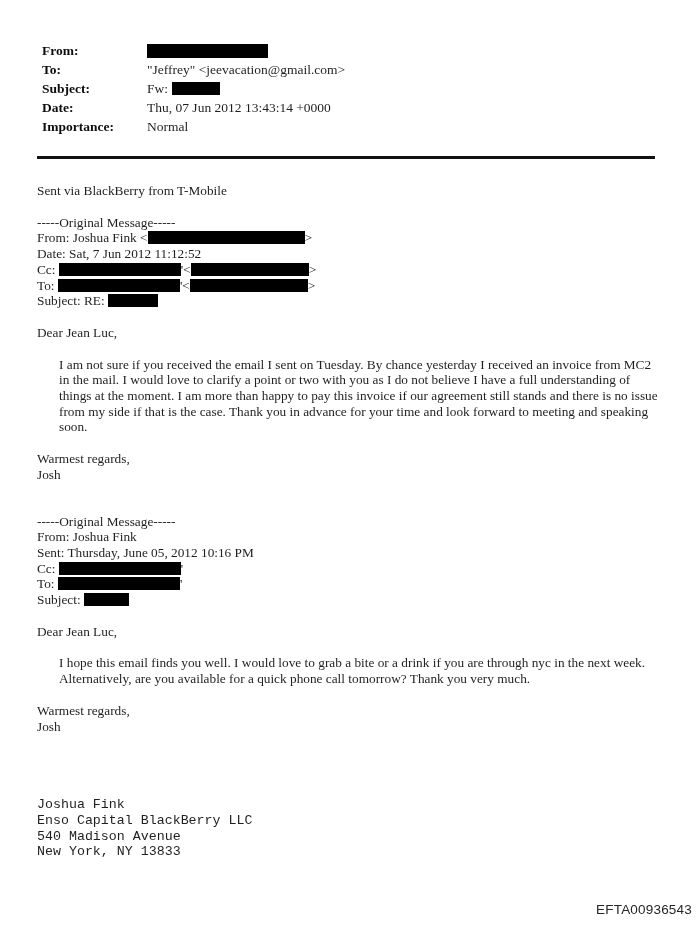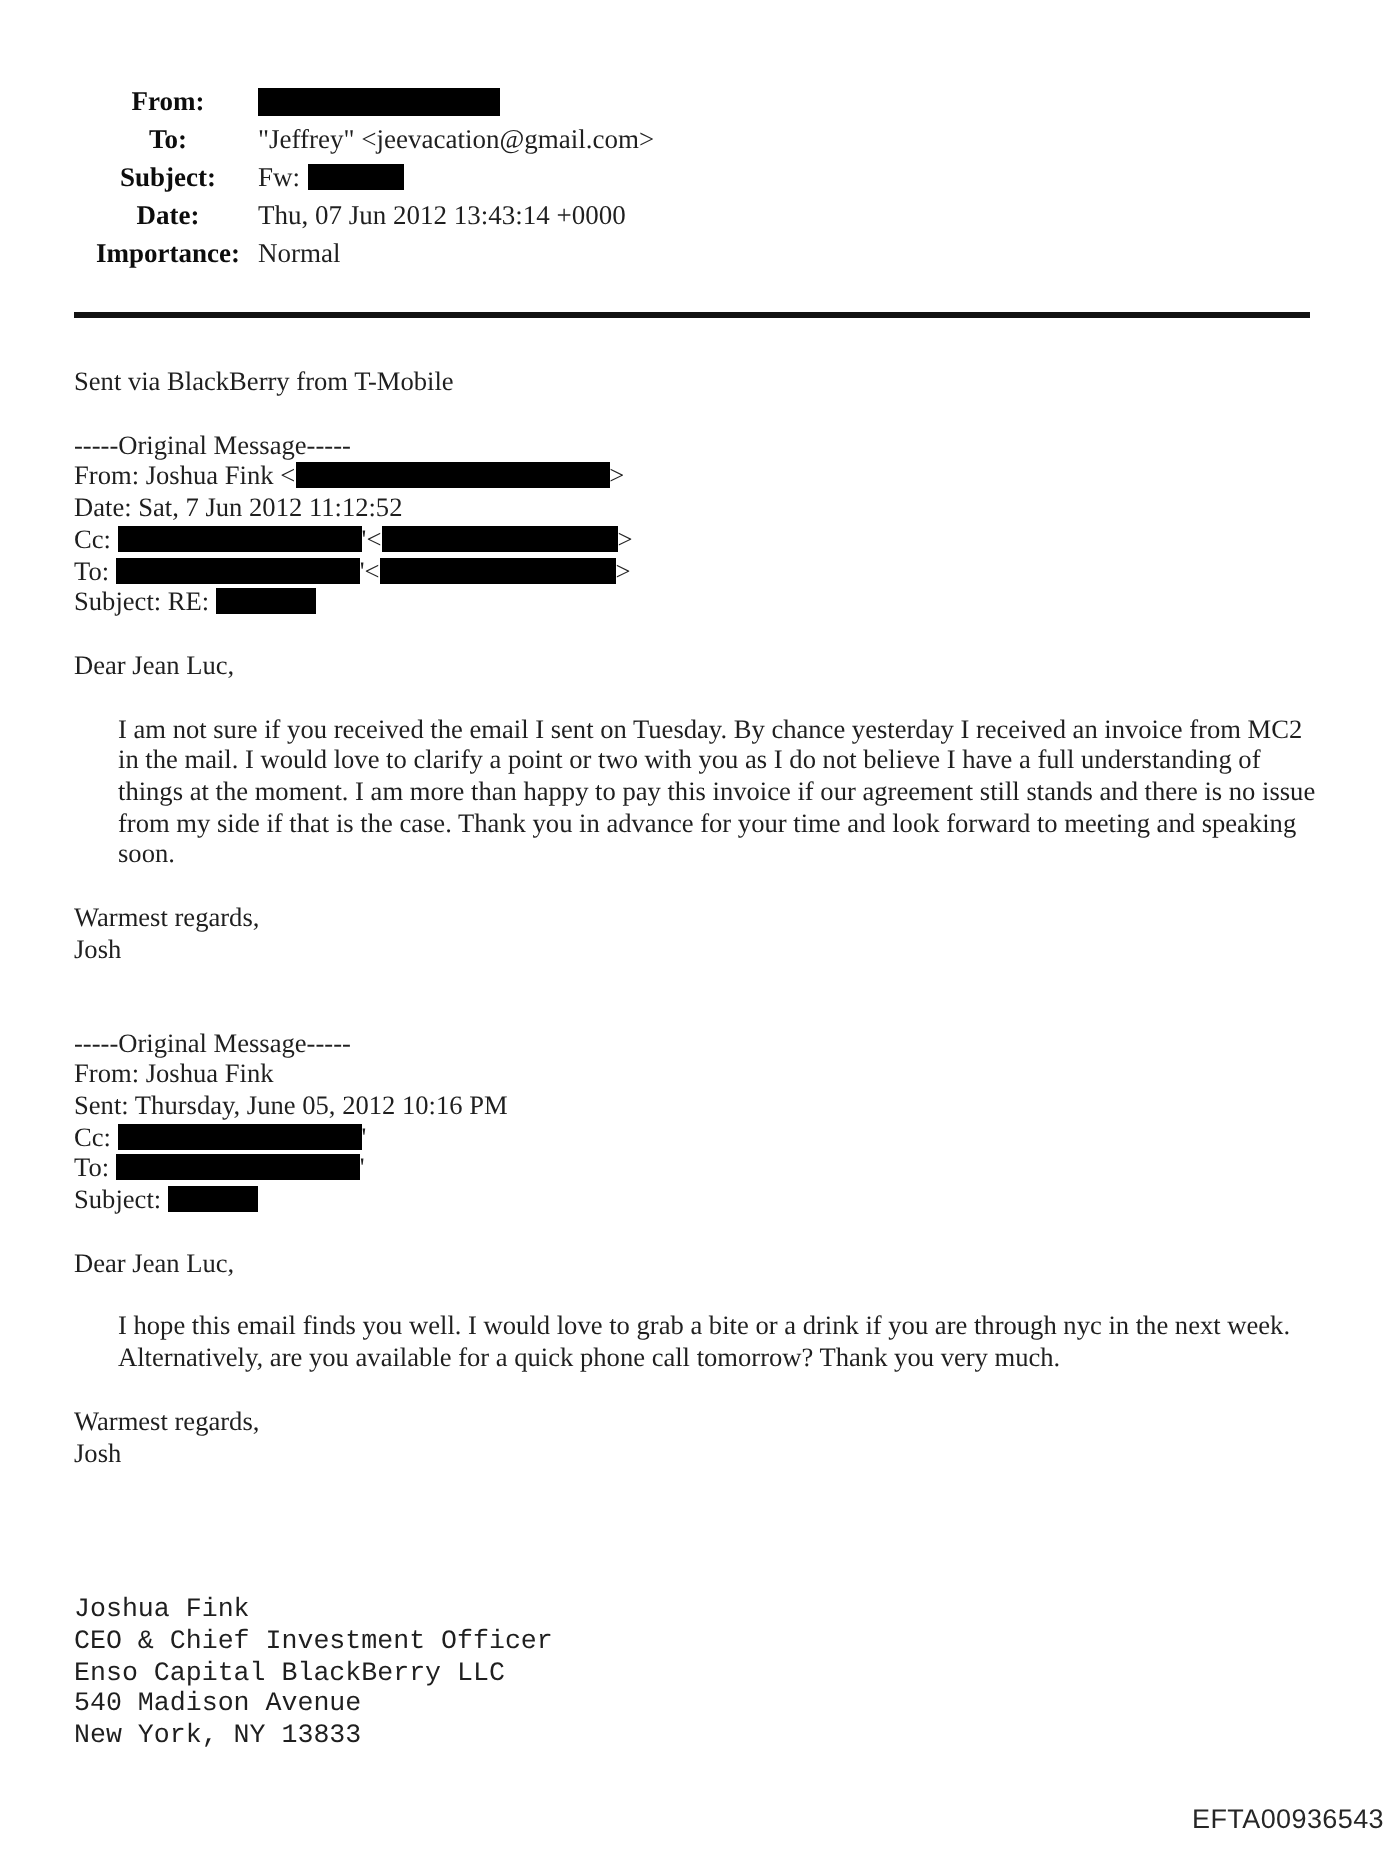--- a/index.html
+++ b/index.html
@@ -17,23 +17,23 @@
   .hdr {
     position: absolute;
     top: 41px;
     left: 42px;
     border-collapse: collapse;
     font-size: 13.5px;
   }
   .hdr td { padding: 0; vertical-align: top; line-height: 19px; white-space: nowrap; }
   .hdr td.lbl {
     font-weight: bold;
-    text-align: center;
+    text-align: left;
     width: 84px;
-    padding-right: 3px;
+    padding-right: 21px;
     color: #0d0d0d;
   }
 
   
   .rule {
     position: absolute;
     top: 156px;
     left: 37px;
     width: 618px;
     height: 3px;
@@ -155,21 +155,20 @@
     <div class="blk para">I hope this email finds you well. I would love to grab a bite or a drink if you are through nyc in the next week.
 Alternatively, are you available for a quick phone call tomorrow? Thank you very much.</div>
 
     <div class="blk gap4">
       <div class="line">Warmest regards,</div>
       <div class="line">Josh</div>
     </div>
 
     <div class="blk">
       <div class="line">Joshua Fink</div>
-      <div class="line">CEO &amp; Chief Investment Officer</div>
       <div class="line">Enso Capital BlackBerry LLC</div>
       <div class="line">540 Madison Avenue</div>
       <div class="line">New York, NY 13833</div>
     </div>
 
   </div>
 
   <div class="bates">EFTA00936543</div>
 
 </div>

